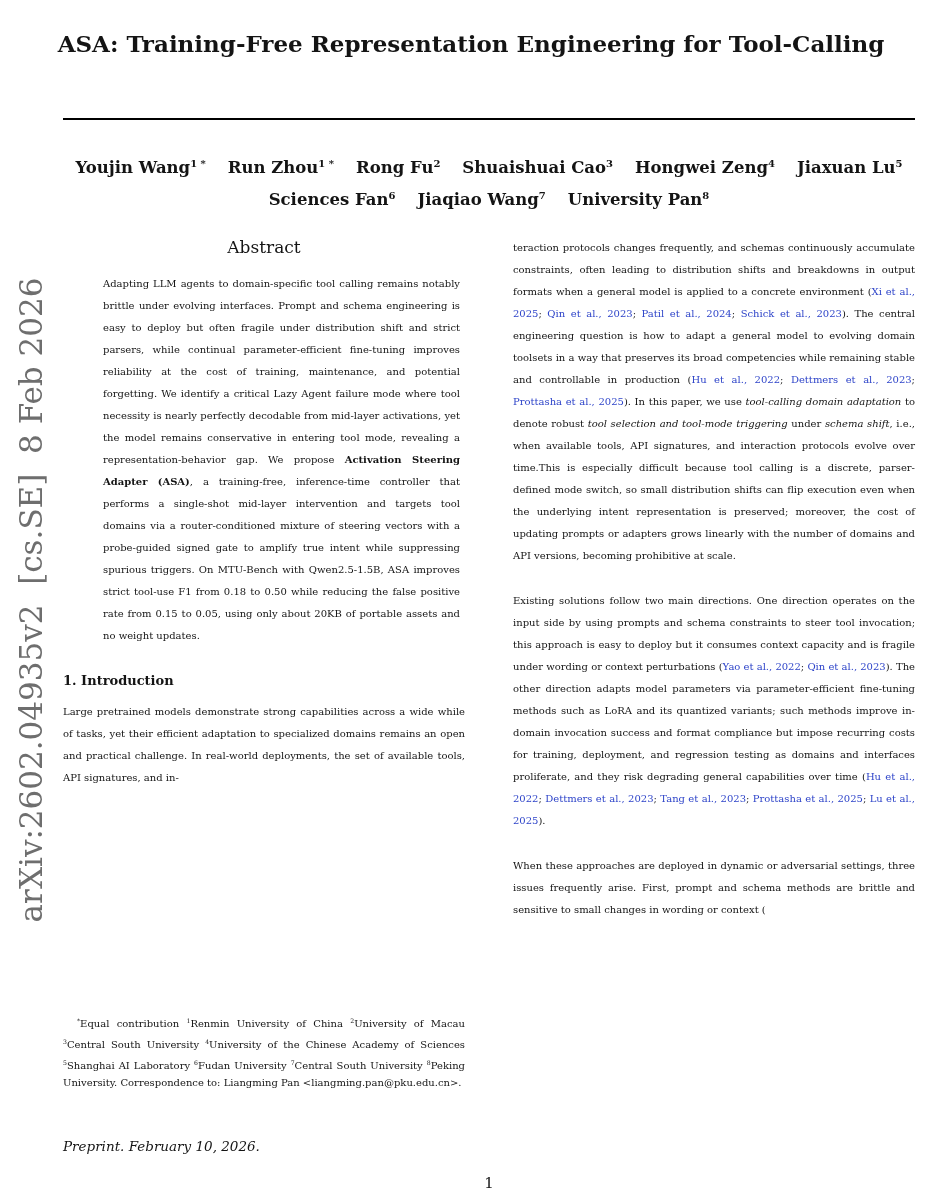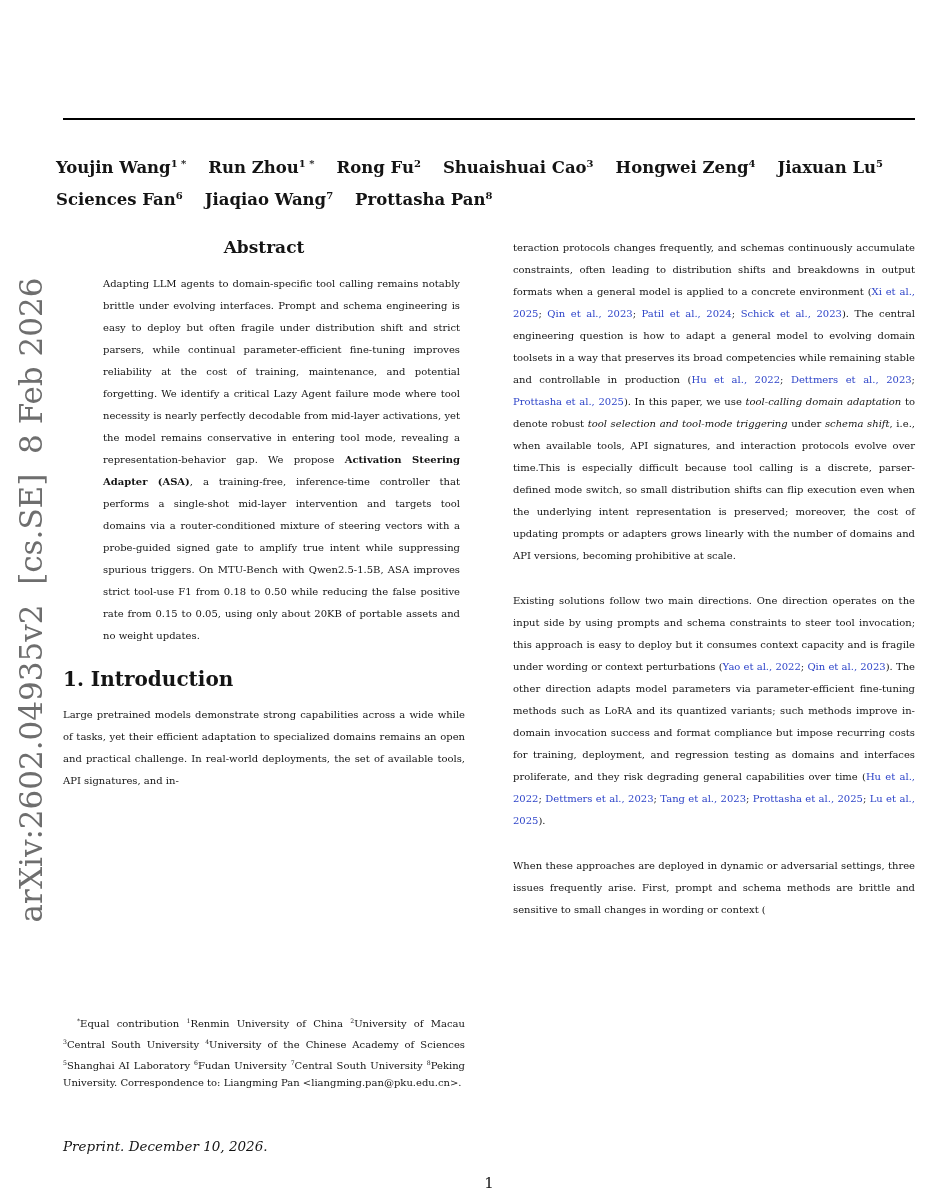--- a/index.html
+++ b/index.html
@@ -39,57 +39,58 @@
     left: 63px;
     width: 852px;
     height: 2px;
     background: var(--rule, #000000);
   }
   .authors {
     position: absolute;
     top: 149px;
     left: 45px;
     width: 888px;
+    text-align: center;
     font-size: 16.5px;
   }
   .author-line { line-height: 28px; white-space: nowrap; }
   .author { margin: 0 11px; font-weight: bold; }
   .author-sup { font-size: 10px; font-weight: bold; }
   .col-left {
     position: absolute;
     left: 63px;
     top: 237px;
     width: 402px;
   }
   .col-right {
     position: absolute;
     left: 513px;
     top: 237px;
     width: 402px;
   }
   .abstract-heading {
     text-align: center;
-    font-weight: bold;
+    font-weight: normal;
     font-size: 17px;
     margin-bottom: 16px;
   }
   .abstract-body {
     padding-left: 40px;
     padding-right: 5px;
   }
   .body-par {
     font-size: 10px;
     line-height: 22px;
     text-align: justify;
   }
   .col-right .body-par + .body-par { margin-top: 23px; }
   .section-heading {
     font-weight: bold;
-    font-size: 20px;
-    margin-top: 20px;
+    font-size: 13px;
+    margin-top: 26px;
     margin-bottom: 13px;
   }
   .seg-cite { color: var(--citation, #2e44c9); }
   .seg-italic { font-style: italic; }
   .seg-bold { font-weight: bold; }
   sup.seg-sup { font-size: 0.62em; }
   .footnote {
     position: absolute;
     left: 63px;
     top: 1012px;
@@ -117,41 +118,42 @@
   }
 </style>
 </head>
 <body>
 
 <div class="page">
 
   <div class="arxiv-banner">arXiv:2602.04935v2  [cs.SE]  8 Feb 2026</div>
 
   <div class="title">
+    <div>ASA: Training-Free Representation Engineering for Tool-Calling</div>
   </div>
 
   <div class="title-rule"></div>
 
   <div class="authors">
     <div class="author-line"><span class="author"><span>Youjin Wang</span><sup class="author-sup">1 *</sup></span><span class="author"><span>Run Zhou</span><sup class="author-sup">1 *</sup></span><span class="author"><span>Rong Fu</span><sup class="author-sup">2</sup></span><span class="author"><span>Shuaishuai Cao</span><sup class="author-sup">3</sup></span><span class="author"><span>Hongwei Zeng</span><sup class="author-sup">4</sup></span><span class="author"><span>Jiaxuan Lu</span><sup class="author-sup">5</sup></span></div>
-    <div class="author-line"><span class="author"><span>Sciences Fan</span><sup class="author-sup">6</sup></span><span class="author"><span>Jiaqiao Wang</span><sup class="author-sup">7</sup></span><span class="author"><span>Prottasha Pan</span><sup class="author-sup">8</sup></span></div>
+    <div class="author-line"><span class="author"><span>Sciences Fan</span><sup class="author-sup">6</sup></span><span class="author"><span>Jiaqiao Wang</span><sup class="author-sup">7</sup></span><span class="author"><span>University Pan</span><sup class="author-sup">8</sup></span></div>
   </div>
 
   <div class="col-left">
     <div class="abstract-heading">Abstract</div>
     <div class="abstract-body body-par"><span class="seg-plain">Adapting LLM agents to domain-specific tool calling remains notably brittle under evolving interfaces. Prompt and schema engineering is easy to deploy but often fragile under distribution shift and strict parsers, while continual parameter-efficient fine-tuning improves reliability at the cost of training, maintenance, and potential forgetting. We identify a critical Lazy Agent failure mode where tool necessity is nearly perfectly decodable from mid-layer activations, yet the model remains conservative in entering tool mode, revealing a representation-behavior gap. We propose </span><span class="seg-bold">Activation Steering Adapter (ASA)</span><span class="seg-plain">, a training-free, inference-time controller that performs a single-shot mid-layer intervention and targets tool domains via a router-conditioned mixture of steering vectors with a probe-guided signed gate to amplify true intent while suppressing spurious triggers. On MTU-Bench with Qwen2.5-1.5B, ASA improves strict tool-use F1 from 0.18 to 0.50 while reducing the false positive rate from 0.15 to 0.05, using only about 20KB of portable assets and no weight updates.</span></div>
     <div class="section-heading">1. Introduction</div>
     <div class="body-par"><span class="seg-plain">Large pretrained models demonstrate strong capabilities across a wide while of tasks, yet their efficient adaptation to specialized domains remains an open and practical challenge. In real-world deployments, the set of available tools, API signatures, and in-</span></div>
   </div>
 
   <div class="col-right">
     <div class="body-par"><span class="seg-plain">teraction protocols changes frequently, and schemas continuously accumulate constraints, often leading to distribution shifts and breakdowns in output formats when a general model is applied to a concrete environment (</span><span class="seg-cite">Xi et al., 2025</span><span class="seg-plain">; </span><span class="seg-cite">Qin et al., 2023</span><span class="seg-plain">; </span><span class="seg-cite">Patil et al., 2024</span><span class="seg-plain">; </span><span class="seg-cite">Schick et al., 2023</span><span class="seg-plain">). The central engineering question is how to adapt a general model to evolving domain toolsets in a way that preserves its broad competencies while remaining stable and controllable in production (</span><span class="seg-cite">Hu et al., 2022</span><span class="seg-plain">; </span><span class="seg-cite">Dettmers et al., 2023</span><span class="seg-plain">; </span><span class="seg-cite">Prottasha et al., 2025</span><span class="seg-plain">). In this paper, we use </span><span class="seg-italic">tool-calling domain adaptation</span><span class="seg-plain"> to denote robust </span><span class="seg-italic">tool selection and tool-mode triggering</span><span class="seg-plain"> under </span><span class="seg-italic">schema shift</span><span class="seg-plain">, i.e., when available tools, API signatures, and interaction protocols evolve over time.This is especially difficult because tool calling is a discrete, parser-defined mode switch, so small distribution shifts can flip execution even when the underlying intent representation is preserved; moreover, the cost of updating prompts or adapters grows linearly with the number of domains and API versions, becoming prohibitive at scale.</span></div>
     <div class="body-par"><span class="seg-plain">Existing solutions follow two main directions. One direction operates on the input side by using prompts and schema constraints to steer tool invocation; this approach is easy to deploy but it consumes context capacity and is fragile under wording or context perturbations (</span><span class="seg-cite">Yao et al., 2022</span><span class="seg-plain">; </span><span class="seg-cite">Qin et al., 2023</span><span class="seg-plain">). The other direction adapts model parameters via parameter-efficient fine-tuning methods such as LoRA and its quantized variants; such methods improve in-domain invocation success and format compliance but impose recurring costs for training, deployment, and regression testing as domains and interfaces proliferate, and they risk degrading general capabilities over time (</span><span class="seg-cite">Hu et al., 2022</span><span class="seg-plain">; </span><span class="seg-cite">Dettmers et al., 2023</span><span class="seg-plain">; </span><span class="seg-cite">Tang et al., 2023</span><span class="seg-plain">; </span><span class="seg-cite">Prottasha et al., 2025</span><span class="seg-plain">; </span><span class="seg-cite">Lu et al., 2025</span><span class="seg-plain">).</span></div>
     <div class="body-par"><span class="seg-plain">When these approaches are deployed in dynamic or adversarial settings, three issues frequently arise. First, prompt and schema methods are brittle and sensitive to small changes in wording or context (</span></div>
   </div>
 
   <div class="footnote"><sup class="seg-sup">*</sup><span class="seg-plain">Equal contribution </span><sup class="seg-sup">1</sup><span class="seg-plain">Renmin University of China </span><sup class="seg-sup">2</sup><span class="seg-plain">University of Macau </span><sup class="seg-sup">3</sup><span class="seg-plain">Central South University </span><sup class="seg-sup">4</sup><span class="seg-plain">University of the Chinese Academy of Sciences </span><sup class="seg-sup">5</sup><span class="seg-plain">Shanghai AI Laboratory </span><sup class="seg-sup">6</sup><span class="seg-plain">Fudan University </span><sup class="seg-sup">7</sup><span class="seg-plain">Central South University </span><sup class="seg-sup">8</sup><span class="seg-plain">Peking University. Correspondence to: Liangming Pan &lt;liangming.pan@pku.edu.cn&gt;.</span></div>
 
-  <div class="preprint">Preprint. December 10, 2026.</div>
+  <div class="preprint">Preprint. February 10, 2026.</div>
 
   <div class="page-number">1</div>
 
 </div>
 
 </body></html>

